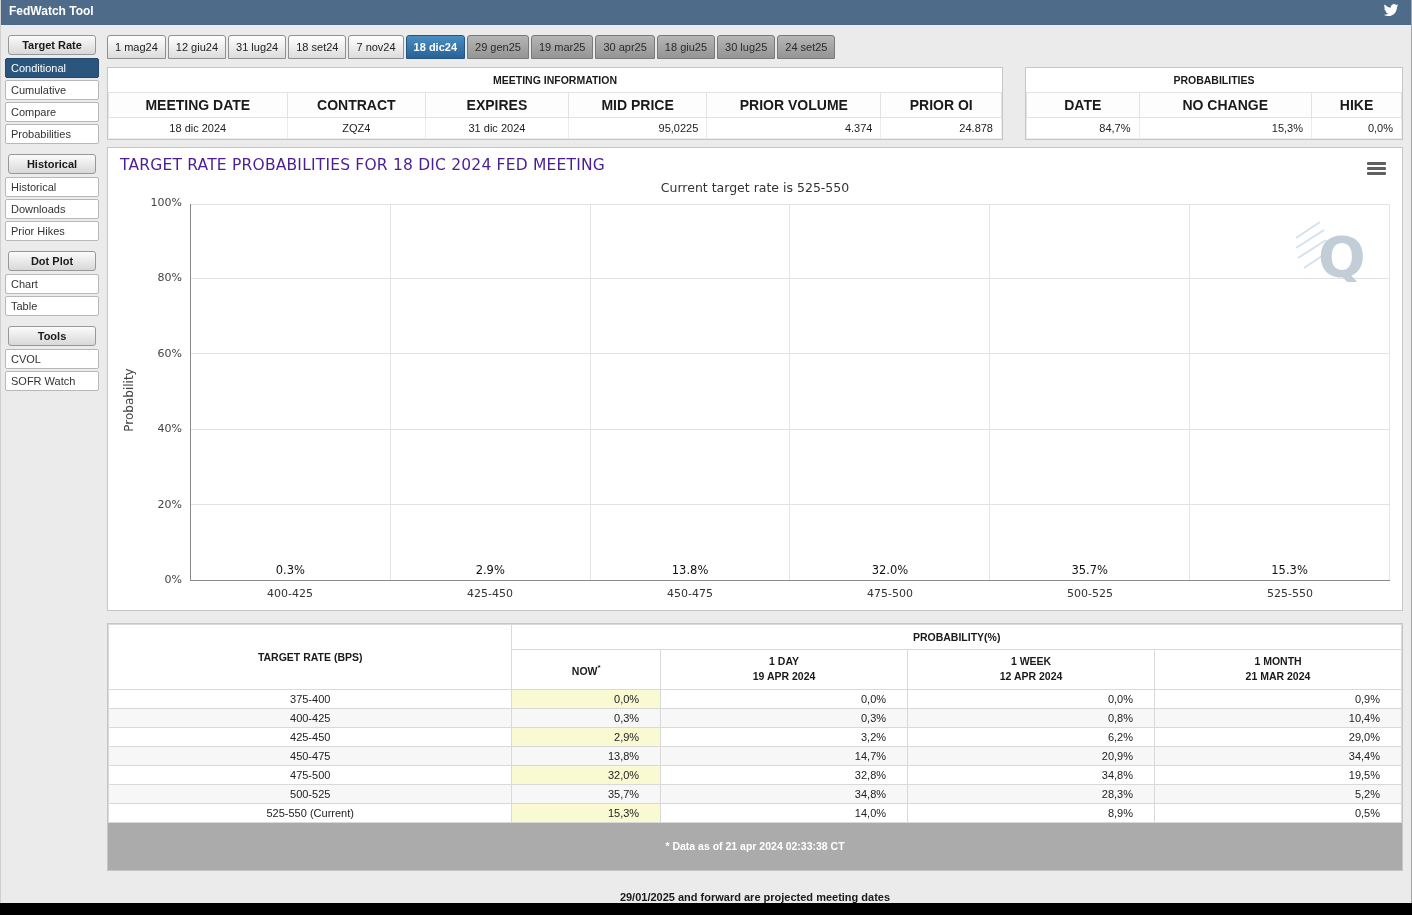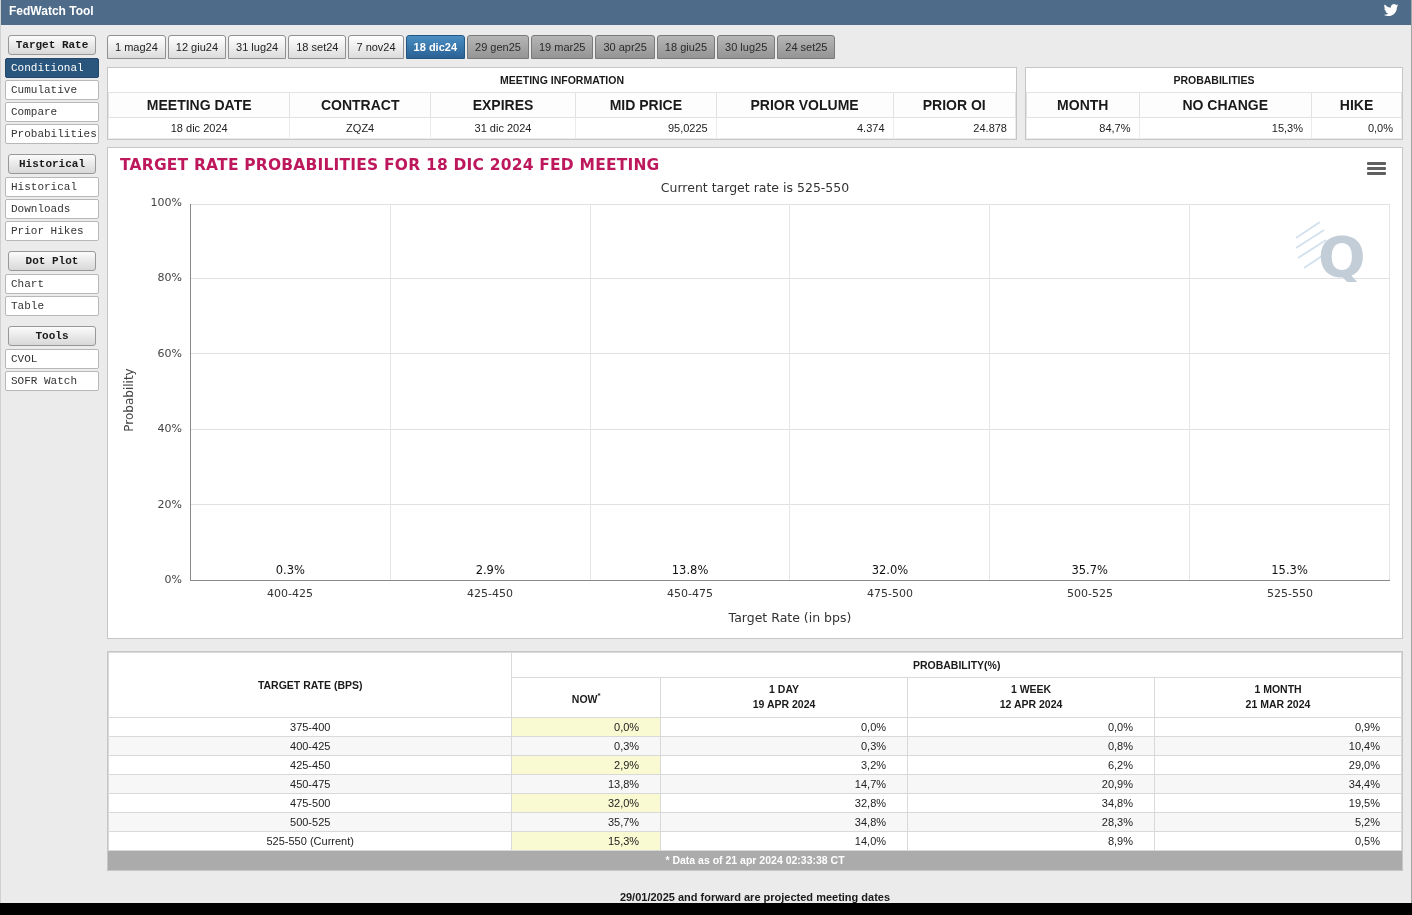--- a/index.html
+++ b/index.html
@@ -13,48 +13,48 @@
 
   
   .topbar { height: 25px; background: #4e6c89; display: flex; align-items: center; justify-content: space-between; padding: 0 12px 4px 8px; flex: 0 0 auto; }
   .topbar-title { color: #fff; font-weight: bold; font-size: 12px; }
   .tw { display: inline-flex; cursor: pointer; }
 
   .main { flex: 1; display: flex; padding: 10px 8px 0 4px; overflow: hidden; }
 
   
   .sidebar { width: 94px; flex: 0 0 auto; margin-right: 8px; }
-  .side-section { margin-bottom: 10px; font-family: Liberation Mono, monospace; }
+  .side-section { margin-bottom: 10px; }
   .side-header { background: linear-gradient(#fbfbfb, #d8d8d8); border: 1px solid #989898; border-radius: 3px; font-weight: bold; font-size: 11px; text-align: center; padding: 3px 0; margin: 0 3px 3px 3px; cursor: pointer; color: #1a1a1a; }
   .side-item { background: #fff; border: 1px solid #b8b8b8; border-radius: 2px; padding: 3px 5px; margin-bottom: 2px; font-size: 11px; color: #333; cursor: pointer; }
   .side-item.selected { background: #2a567d; border-color: #23486a; color: #fff; }
 
   .content { flex: 1; display: flex; flex-direction: column; min-width: 0; }
 
   
   .tabs { display: flex; gap: 2px; margin-bottom: 8px; }
   .tab { padding: 5px 7px; border: 1px solid #909090; border-radius: 3px 3px 0 0; background: linear-gradient(#ffffff, #dcdcdc); font-size: 11px; color: #222; cursor: pointer; white-space: nowrap; }
   .tab.selected { background: linear-gradient(#4a8ec2, #2a6195); border-color: #245684; color: #fff; font-weight: bold; }
   .tab.projected { background: linear-gradient(#b5b5b5, #949494); border-color: #7a7a7a; color: #2b2b2b; }
 
   
-  .info-row { display: flex; gap: 8px; margin-bottom: 7px; }
+  .info-row { display: flex; gap: 22px; margin-bottom: 7px; }
   .panel { background: #fff; border: 1px solid #c6c6c6; }
   .meeting-panel { flex: 1; }
   .prob-panel { width: 378px; flex: 0 0 auto; }
   .panel-title { text-align: center; font-weight: bold; font-size: 10.5px; padding: 6px 0; color: #1a1a1a; }
   .panel table { width: 100%; border-collapse: collapse; table-layout: fixed; }
   .panel th { font-weight: bold; font-size: 14px; border: 1px solid #e2e2e2; padding: 4px 6px; text-align: center; color: #1a1a1a; background: #fdfdfd; }
   .panel td { font-size: 11px; border: 1px solid #ececec; padding: 4px 8px; color: #222; }
   .panel td.c { text-align: center; }
   .panel td.r { text-align: right; }
 
   
   .chart-panel { position: relative; background: #fff; border: 1px solid #c6c6c6; padding: 8px 12px 8px; margin-bottom: 12px; height: 494px; }
-  .chart-title { font-family: "DejaVu Sans", sans-serif; font-size: 15.5px; color: #be185d; letter-spacing: .2px; font-weight: bold; }
+  .chart-title { font-family: "DejaVu Sans", sans-serif; font-size: 15.5px; color: #4c1d95; letter-spacing: .2px; }
   .chart-menu { position: absolute; top: 12px; right: 16px; width: 19px; cursor: pointer; }
   .chart-menu span { display: block; height: 3px; background: #5f5f5f; margin: 2px 0; border-radius: 1px; }
   .chart-sub { text-align: center; font-family: "DejaVu Sans", sans-serif; font-size: 12.5px; color: #333; margin-top: 6px; }
   .plot-wrap { display: flex; margin-top: 9px; height: 377px; }
   .ylabel-col { width: 22px; position: relative; }
   .ylabel-col span { position: absolute; left: -26px; top: 50%; width: 70px; text-align: center; transform: rotate(-90deg); font-family: "DejaVu Sans", sans-serif; font-size: 12px; color: #444; }
   .yaxis { width: 48px; position: relative; font-family: "DejaVu Sans", sans-serif; font-size: 11px; color: #444; }
   .yaxis span { position: absolute; right: 8px; }
   .plot { flex: 1; position: relative; border-left: 1px solid #8a8a8a; border-bottom: 1px solid #8a8a8a; }
   .grid { position: absolute; left: 0; right: 0; height: 1px; background: #e1e1e1; }
@@ -74,21 +74,21 @@
   .rate-table th, .rate-table td { border: 1px solid #d9d9d9; padding: 3px 21px; }
   .rate-table th { font-weight: bold; font-size: 10.5px; text-align: center; color: #1a1a1a; background: #fff; }
   .rate-table th.group-h { padding: 6px 0; }
   .rate-table th.sub { padding: 4px 0; vertical-align: middle; }
   .rate-table th.sub .l1, .rate-table th.sub .l2 { display: block; line-height: 1.5; }
   .rate-table sup { font-size: 8px; }
   .rate-table td.rate-cell { text-align: center; }
   .rate-table td.val { text-align: right; }
   .rate-table tbody tr:nth-child(even) td { background: #f7f7f7; }
   .rate-table tbody td.now-cell { background: #fafad2; text-align: right; }
-  .rate-table tfoot td { background: #ababab; color: #fff; font-weight: bold; text-align: center; padding: 3px; font-size: 10.5px; border: 1px solid #ababab; }
+  .rate-table tfoot td { background: #ababab; color: #fff; font-weight: bold; text-align: center; padding: 17px; font-size: 10.5px; border: 1px solid #ababab; }
   .projected-note { text-align: center; font-weight: bold; font-size: 11px; color: #1a1a1a; padding: 8px 0 0; margin-top: 12px; }
 </style>
 </head>
 <body>
 
 <div class="app">
 
   <div class="topbar">
     <span class="topbar-title">FedWatch Tool</span>
     <span class="tw">
@@ -178,21 +178,21 @@
         <div class="panel prob-panel">
           <div class="panel-title">PROBABILITIES</div>
           <table>
             <colgroup>
                 <col style="width:30%">
                 <col style="width:46%">
                 <col style="width:24%">
               </colgroup>
             <tbody>
                 <tr>
-              <th>MONTH</th>
+              <th>DATE</th>
               <th>NO CHANGE</th>
               <th>HIKE</th>
             </tr>
             <tr>
               <td class="r">84,7%</td>
               <td class="r">15,3%</td>
               <td class="r">0,0%</td>
             </tr>
           </tbody>
             </table>
@@ -279,21 +279,20 @@
         </div>
 
         <div class="xticks">
           <span>400-425</span>
           <span>425-450</span>
           <span>450-475</span>
           <span>475-500</span>
           <span>500-525</span>
           <span>525-550</span>
         </div>
-        <div class="xlabel">Target Rate (in bps)</div>
       </div>
 
       <div class="rate-panel">
         <table class="rate-table">
           <colgroup>
               <col style="width:31.2%">
               <col style="width:11.5%">
               <col style="width:19.1%">
               <col style="width:19.1%">
               <col style="width:19.1%">

